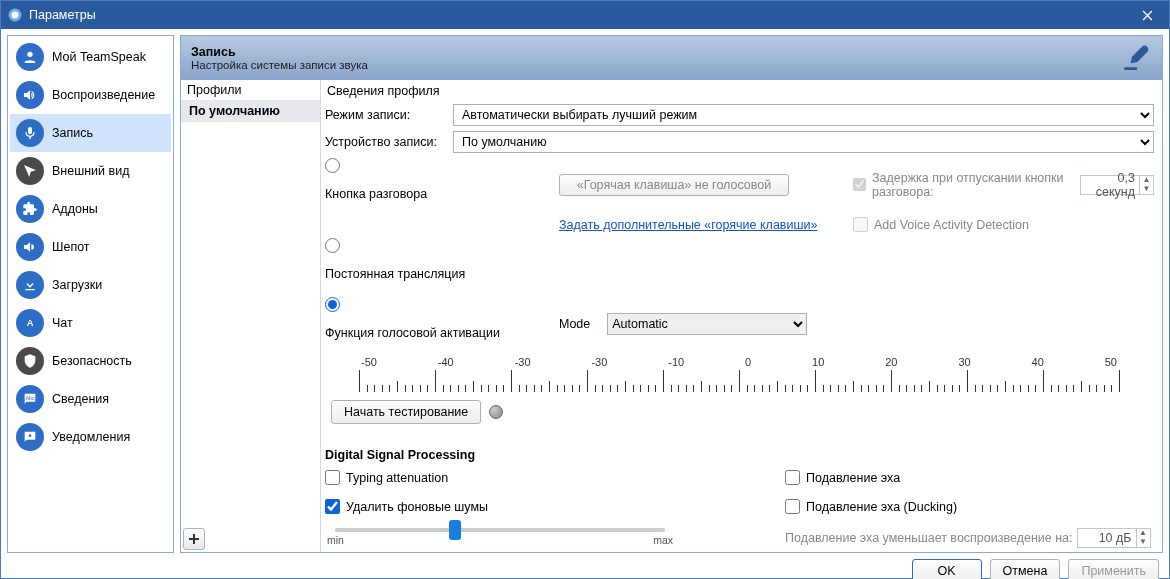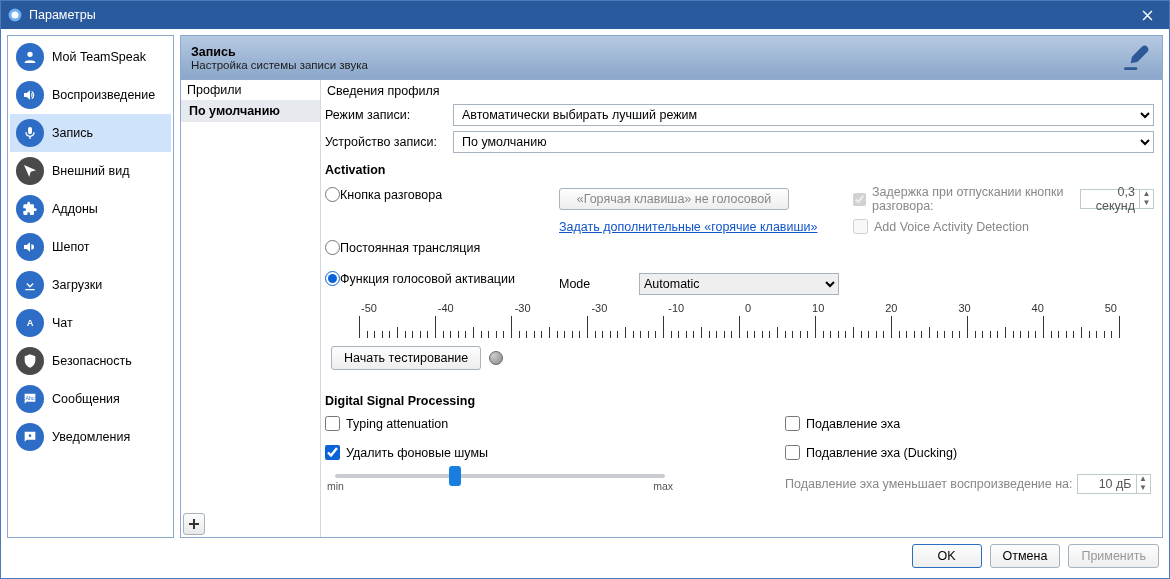--- a/index.html
+++ b/index.html
@@ -45,31 +45,31 @@
 
 .details-col { flex: 1; padding: 1px 8px 4px 4px; overflow-y: auto; }
 .details-head { padding: 3px 2px 6px; }
 
 .form-row { display: flex; align-items: center; gap: 6px; margin-bottom: 5px; }
 .form-row .lbl { width: 122px; text-align: left; }
 select.combo { flex: 1; height: 22px; border: 1px solid #a8b2bc; background: #fff; padding: 0 4px; font-size:12.5px;}
 
 .section-title { font-weight: bold; margin: 10px 0 8px; }
 
-.radio-row { display: flex; align-items: flex-end; gap: 0; margin-bottom: 10px; }
+.radio-row { display: flex; align-items: flex-start; gap: 14px; margin-bottom: 10px; flex-direction: column; }
 input[type=radio] { width: 15px; height: 15px; margin: 0; accent-color:#0a64d8;}
 input[type=checkbox] { width: 15px; height: 15px; margin: 0; accent-color:#0a64d8;}
 
 .act-grid { display: grid; grid-template-columns: 220px 280px 1fr; gap: 6px 14px; align-items: center; }
 .hotkey-btn { height: 22px; border: 1px solid #a8b2bc; background: linear-gradient(#fdfdfd,#eee); border-radius: 3px; display: flex; align-items: center; justify-content: center; padding: 0 10px; cursor:pointer;width:230px;}
 .link { color: #1155cc; text-decoration: underline; cursor: pointer; }
 .faded { color: #888; }
 .cb-row { display: flex; align-items: center; gap: 6px; }
 
-.mode-row { display:flex; align-items:center; gap:11px;justify-content:space-between; }
+.mode-row { display:flex; align-items:center; gap:17px; }
 select.mode-combo{ width: 200px; height:22px; border:1px solid #a8b2bc; font-size:12.5px;}
 
 
 .ruler-wrap { margin: 6px 0 2px 34px; width: 760px; }
 .ruler-labels { display: flex; justify-content: space-between; font-size: 11px; color: #333; padding:0 2px;}
 .ruler-ticks { position: relative; height: 22px; margin-top: 2px; }
 .tick { position: absolute; top: 0; width: 1px; background: #333; }
 .tick.small { height: 7px; top: 15px; }
 .tick.med { height: 11px; top: 11px; }
 .tick.big { height: 22px; top: 0; }
@@ -192,21 +192,21 @@
             </span>
           <span>Безопасность</span>
         </div>
         <div class="sb-item">
           <span class="sb-ico">
               <svg width="16" height="16" viewBox="0 0 24 24">
                 <path d="M4 4h16v12H7l-3 3V4z"></path>
                 <text x="12" y="13" text-anchor="middle" font-size="8" fill="#2e6dc5">Abc</text>
               </svg>
             </span>
-          <span>Сообщения</span>
+          <span>Сведения</span>
         </div>
         <div class="sb-item">
           <span class="sb-ico">
               <svg width="16" height="16" viewBox="0 0 24 24">
                 <path d="M4 4h16v12H7l-3 3V4z"></path>
                 <circle cx="12" cy="10" r="2" fill="#2e6dc5"></circle>
               </svg>
             </span>
           <span>Уведомления</span>
         </div>
@@ -244,21 +244,20 @@
 
             <div class="form-row">
               <span class="lbl">Режим записи:</span>
               <select class="combo"><option>Автоматически выбирать лучший режим</option></select>
             </div>
             <div class="form-row">
               <span class="lbl">Устройство записи:</span>
               <select class="combo"><option>По умолчанию</option></select>
             </div>
 
-            <div class="section-title">Activation</div>
 
             <div class="act-grid">
               <label class="radio-row">
                 <input type="radio" name="act" style="">
                 <span>Кнопка разговора</span>
               </label>
               <div class="hotkey-btn faded">
                 <span>«Горячая клавиша» не голосовой</span>
               </div>
               <div class="cb-row">

